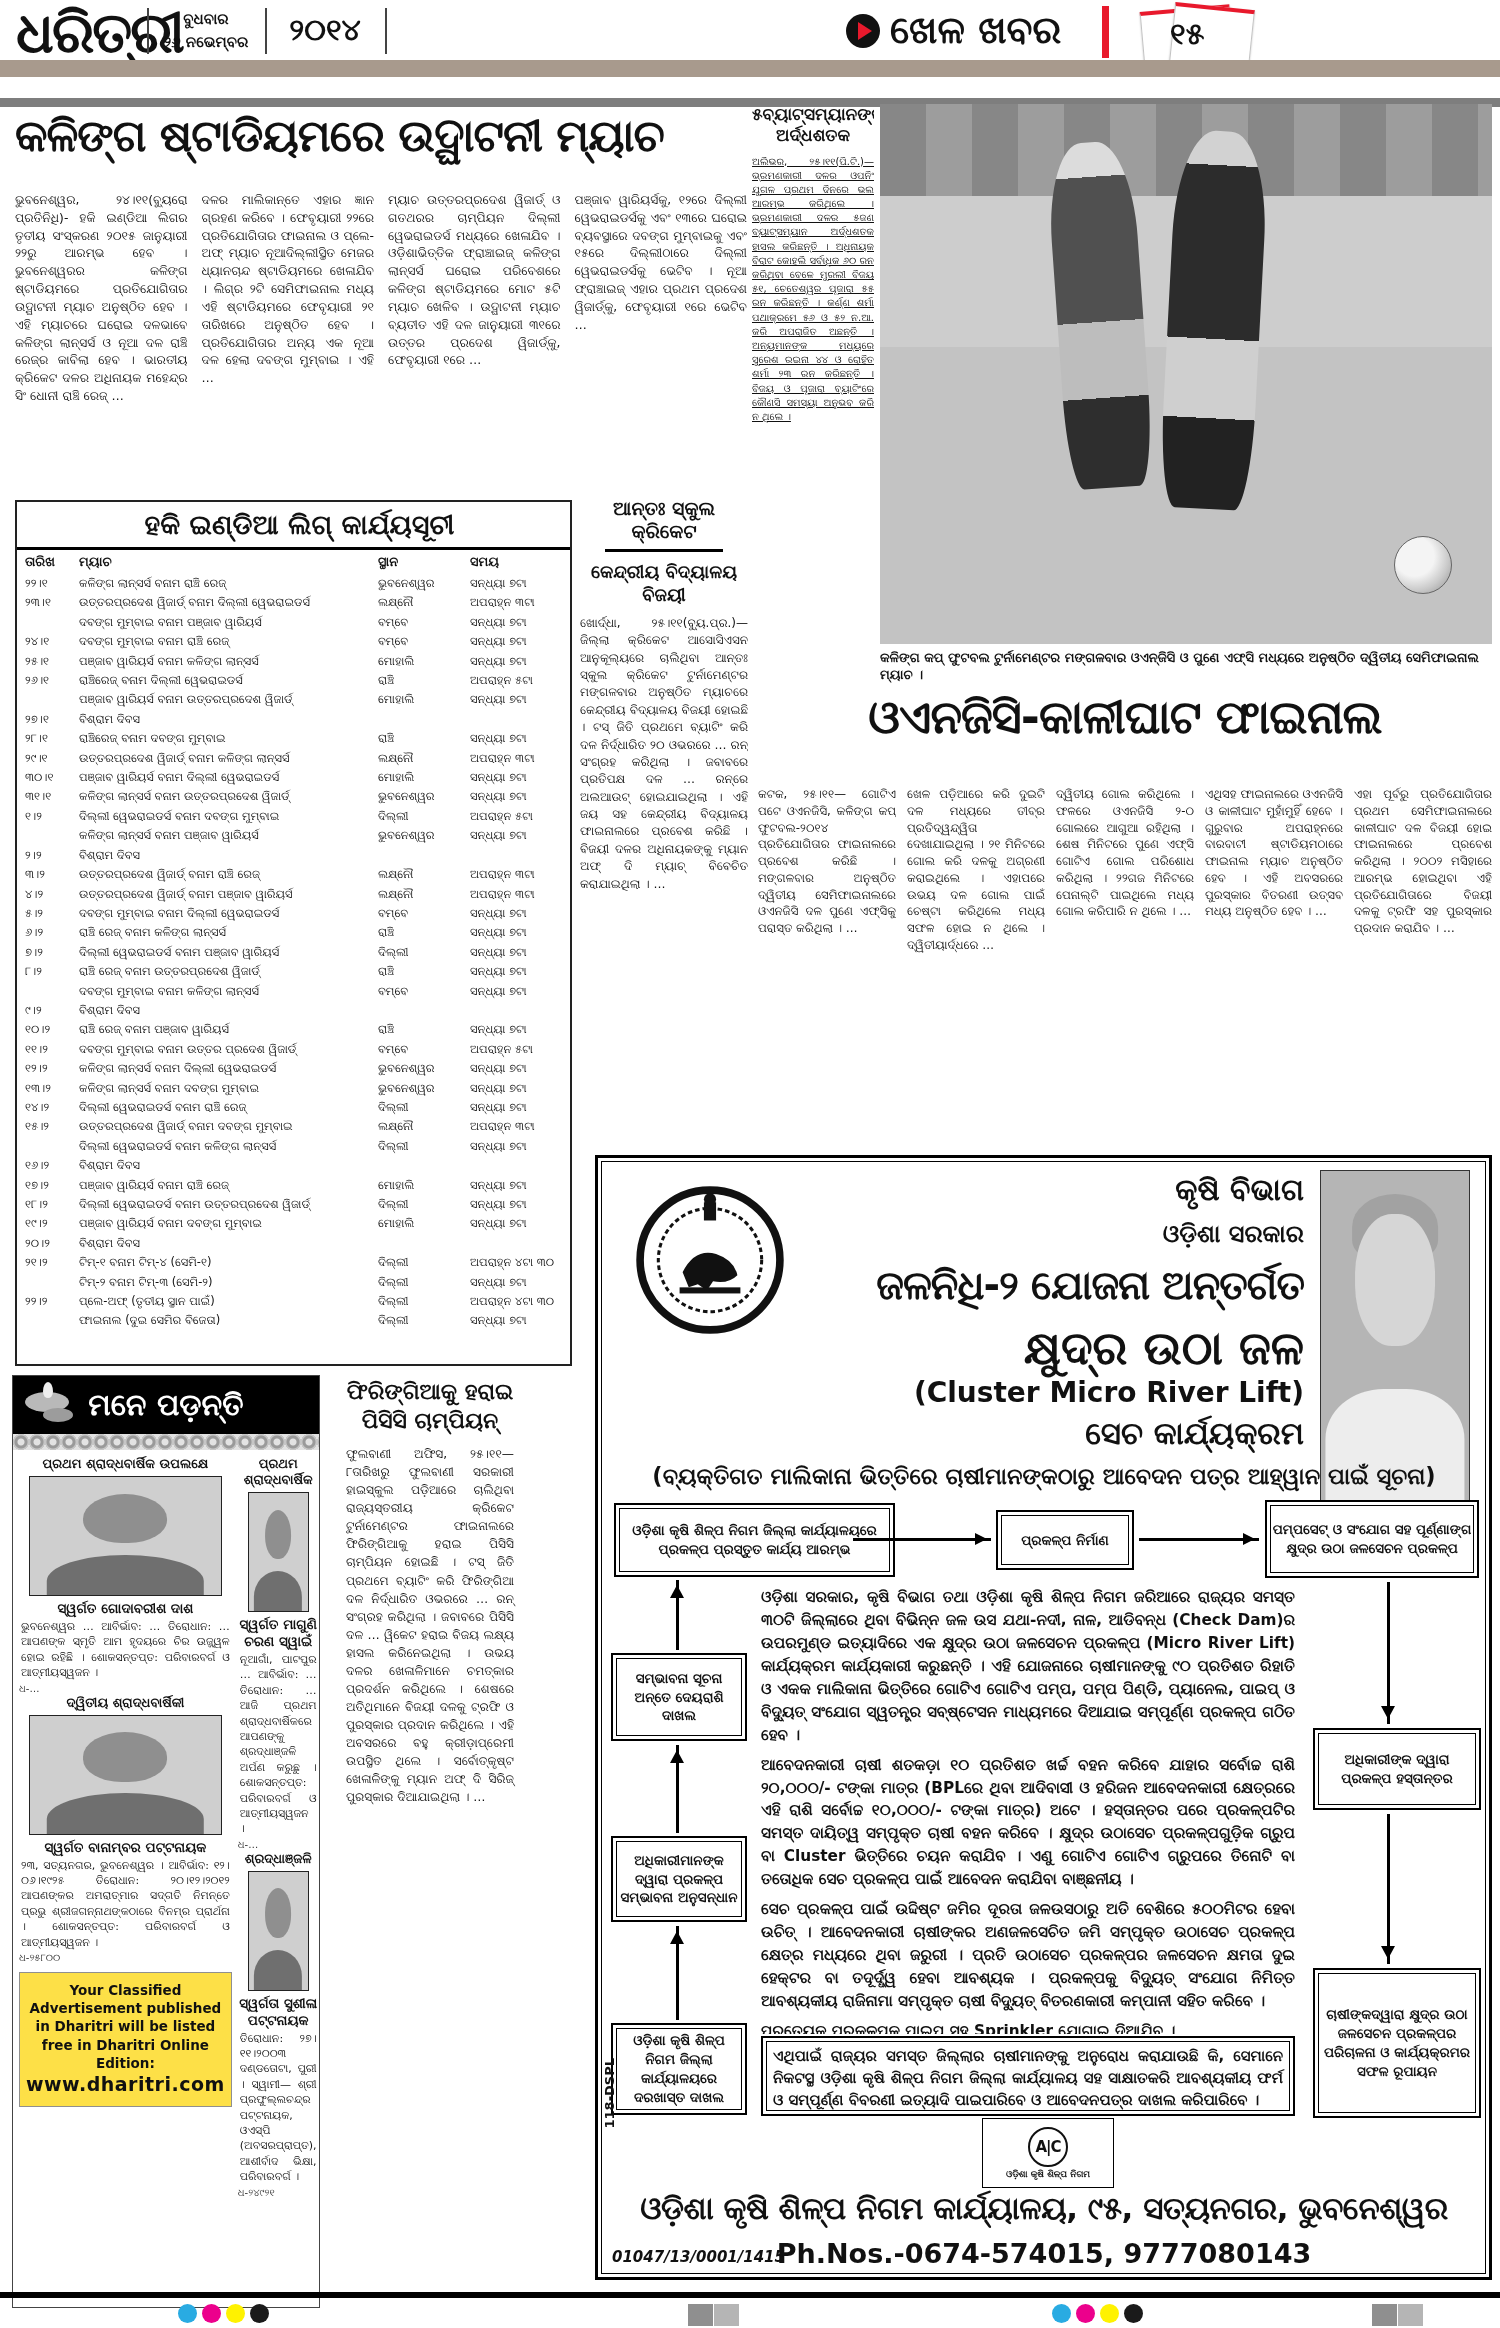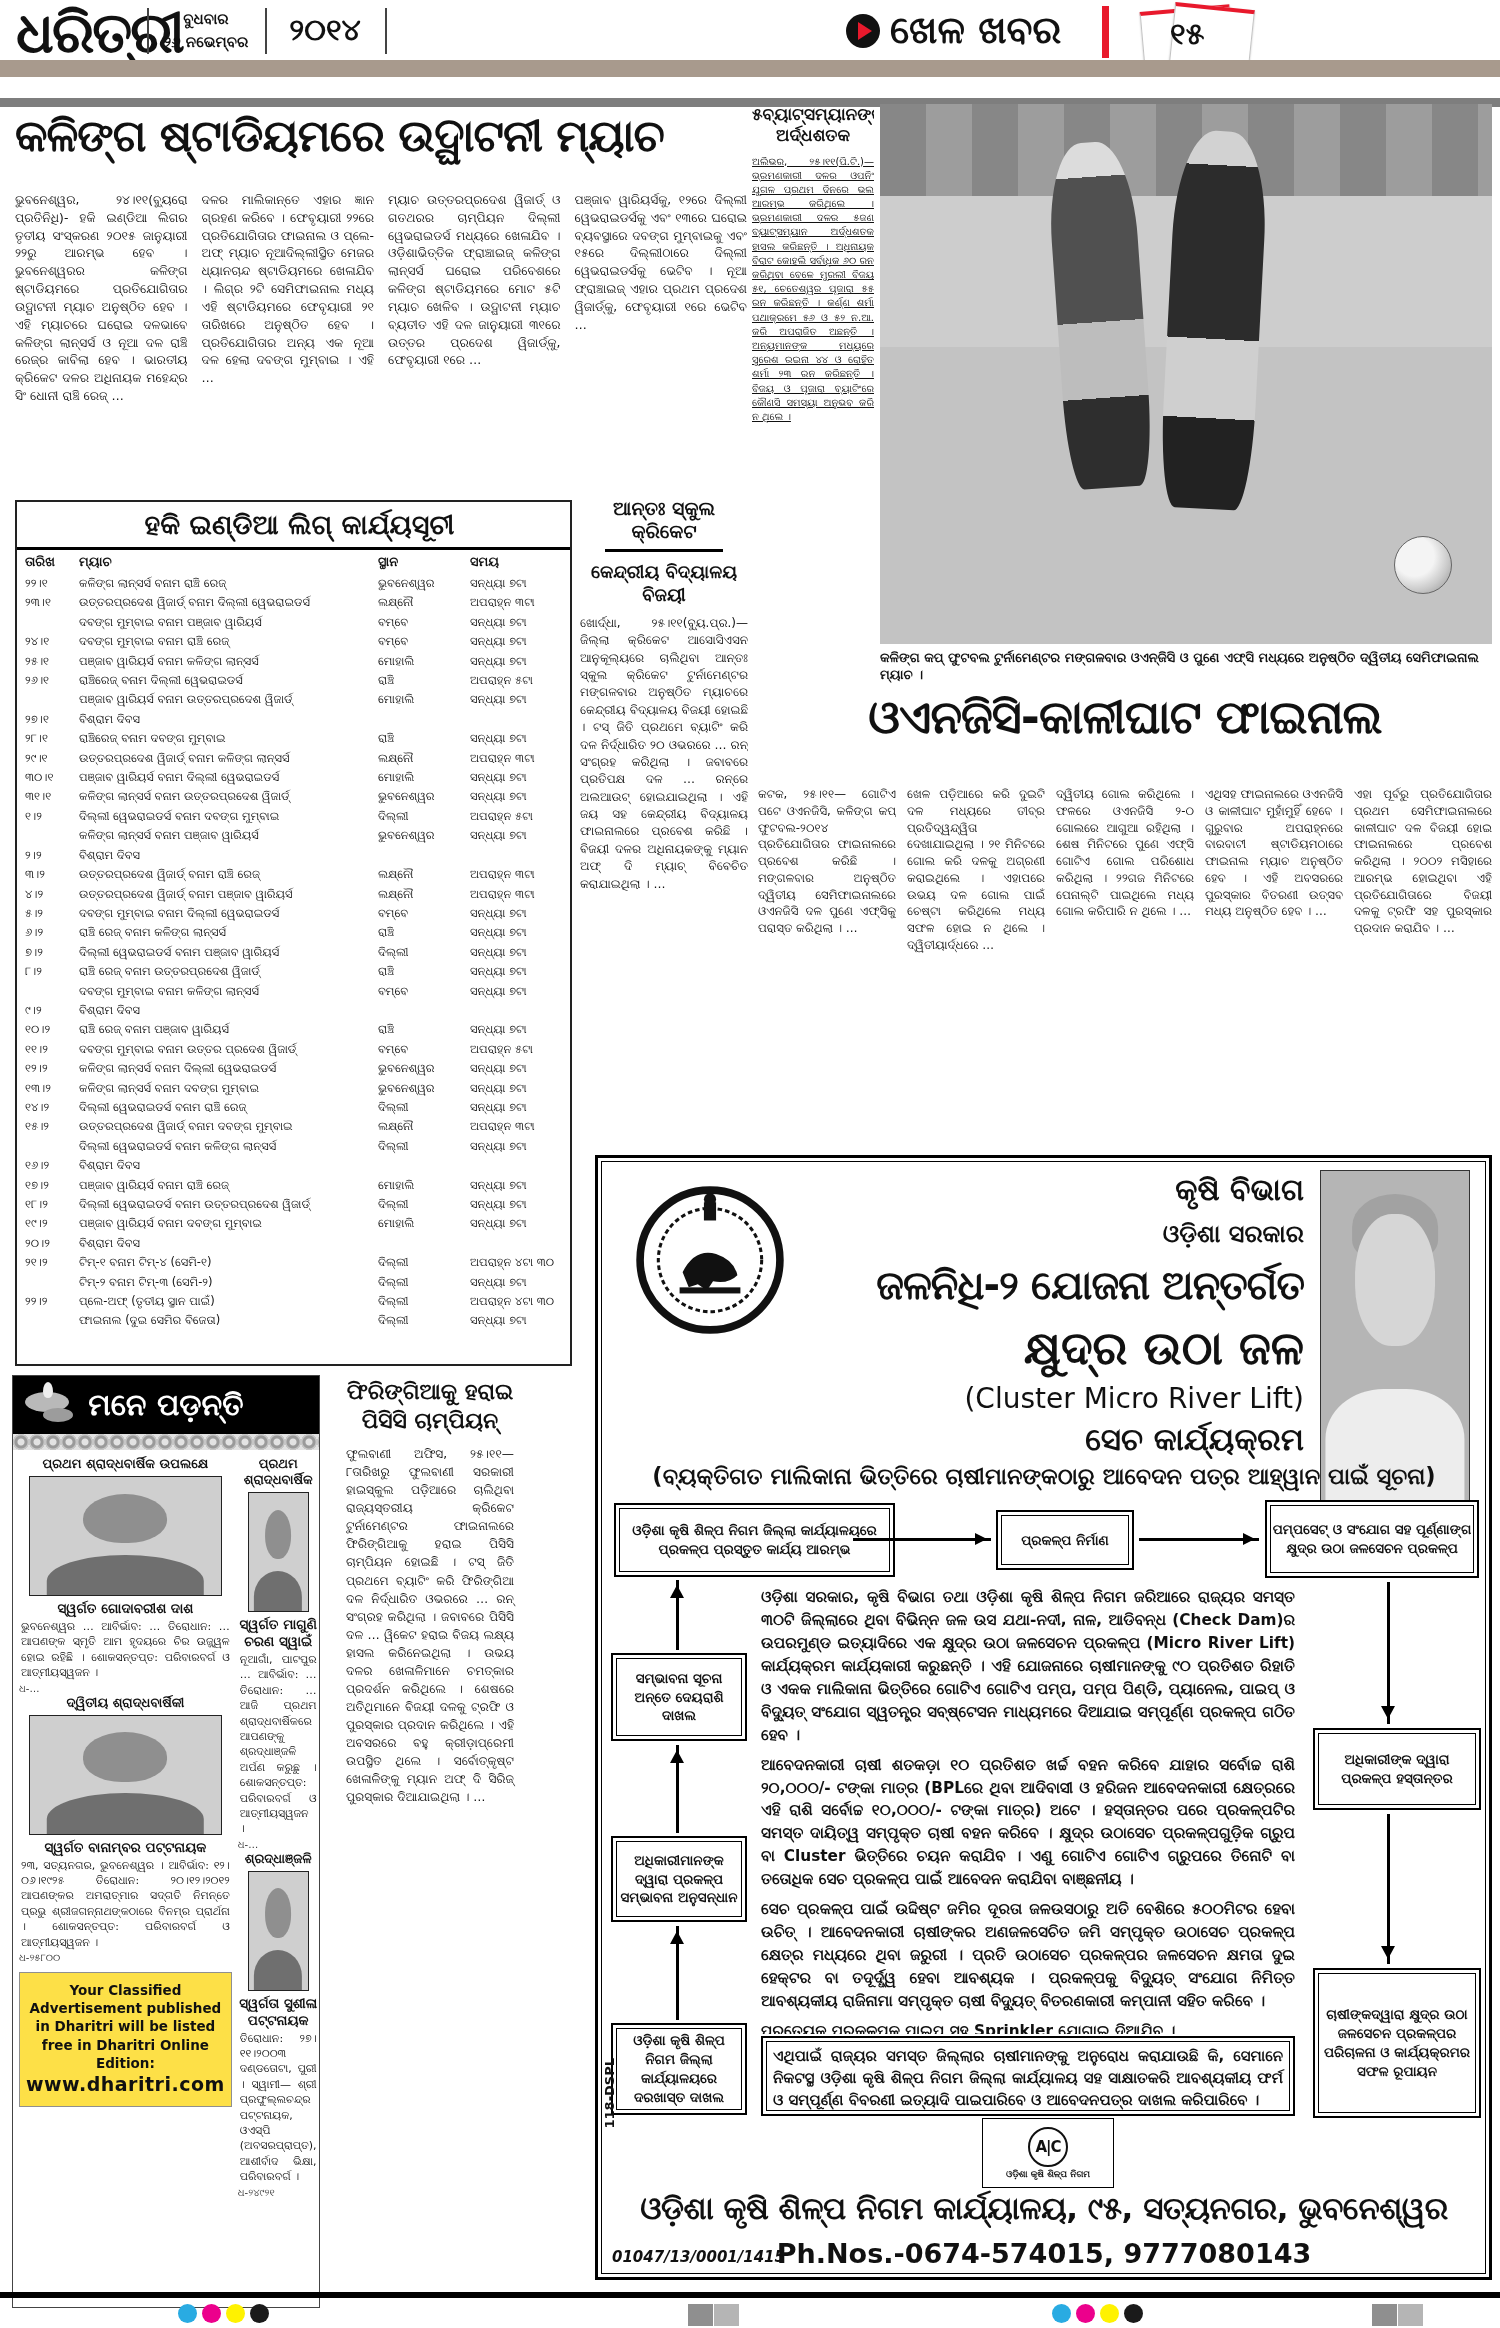--- a/index.html
+++ b/index.html
@@ -103,21 +103,21 @@
   .seal{left:36px;top:26px;width:152px;height:152px;}
   .naveen{left:722px;top:12px;width:148px;height:330px;background:#b5b5b5;border:1px solid #333;overflow:hidden;}
   .nv-hair{position:absolute;left:50%;top:7%;width:58%;height:20%;transform:translateX(-50%);background:#a2a2a2;border-radius:50% 50% 30% 30%;}
   .nv-head{position:absolute;left:50%;top:13%;width:54%;height:40%;transform:translateX(-50%);background:#d6d6d6;border-radius:46%;}
   .nv-body{position:absolute;left:50%;bottom:-2%;width:94%;height:36%;transform:translateX(-50%);background:#ededed;border-radius:42% 42% 0 0;}
   .adv-heads{left:190px;top:14px;width:516px;text-align:right;}
   .ah1{font-size:30px;font-weight:bold;}
   .ah2{font-size:24px;font-weight:bold;margin-top:12px;}
   .ah3{font-size:40px;font-weight:bold;letter-spacing:-1px;margin-top:14px;}
   .ah4{font-size:46px;font-weight:bold;margin-top:12px;}
-  .ah5{font-size:28px;font-weight:normal;margin-top:6px;}
+  .ah5{font-size:28px;font-weight:bold;margin-top:0;}
   .ah6{font-size:31px;font-weight:bold;margin-top:6px;}
   .adv-notice{left:14px;top:305px;width:864px;text-align:center;font-size:22.5px;font-weight:bold;}
   .flowbox{border:2px solid #000;outline:1px solid #000;outline-offset:-6px;background:#fff;
            display:flex;align-items:center;justify-content:center;text-align:center;
            font-size:13.5px;font-weight:bold;line-height:1.4;padding:4px;box-sizing:border-box;}
   .fb1{left:16px;top:345px;width:281px;height:74px;}
   .fb2{left:398px;top:352px;width:138px;height:60px;}
   .fb3{left:667px;top:342px;width:214px;height:78px;}
   .fb4{left:13px;top:495px;width:136px;height:88px;}
   .fb5{left:13px;top:678px;width:136px;height:86px;}

